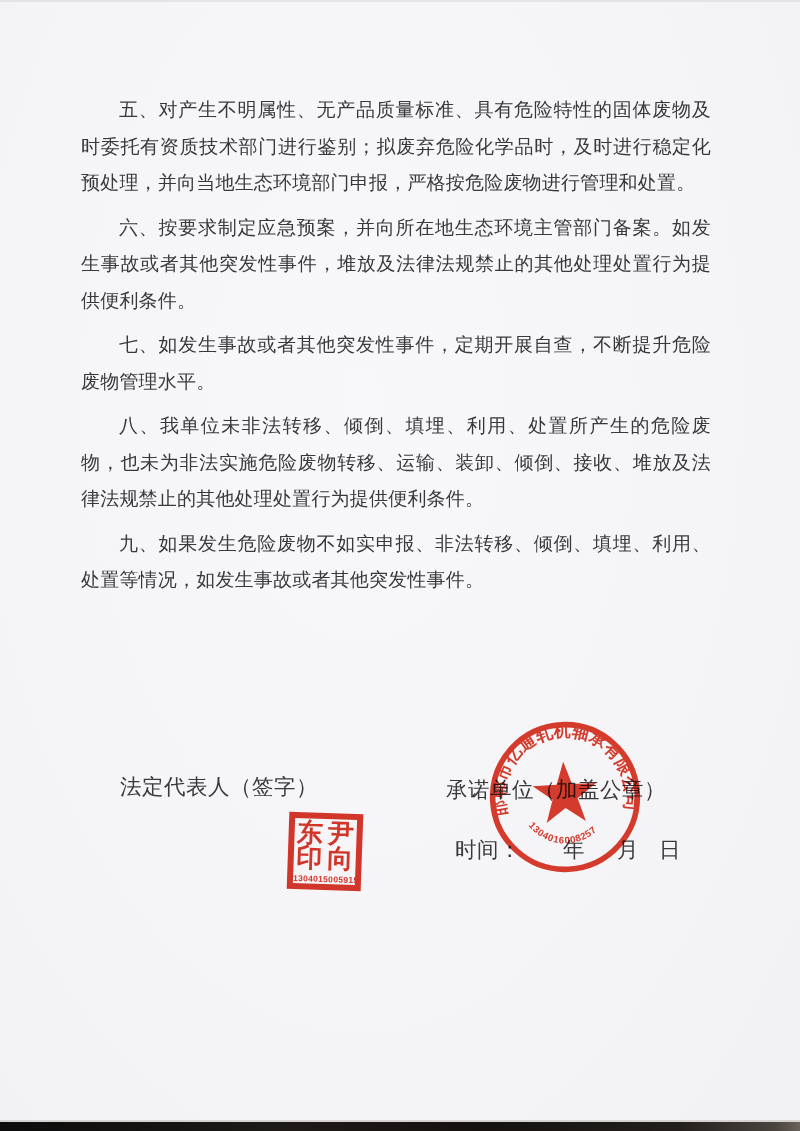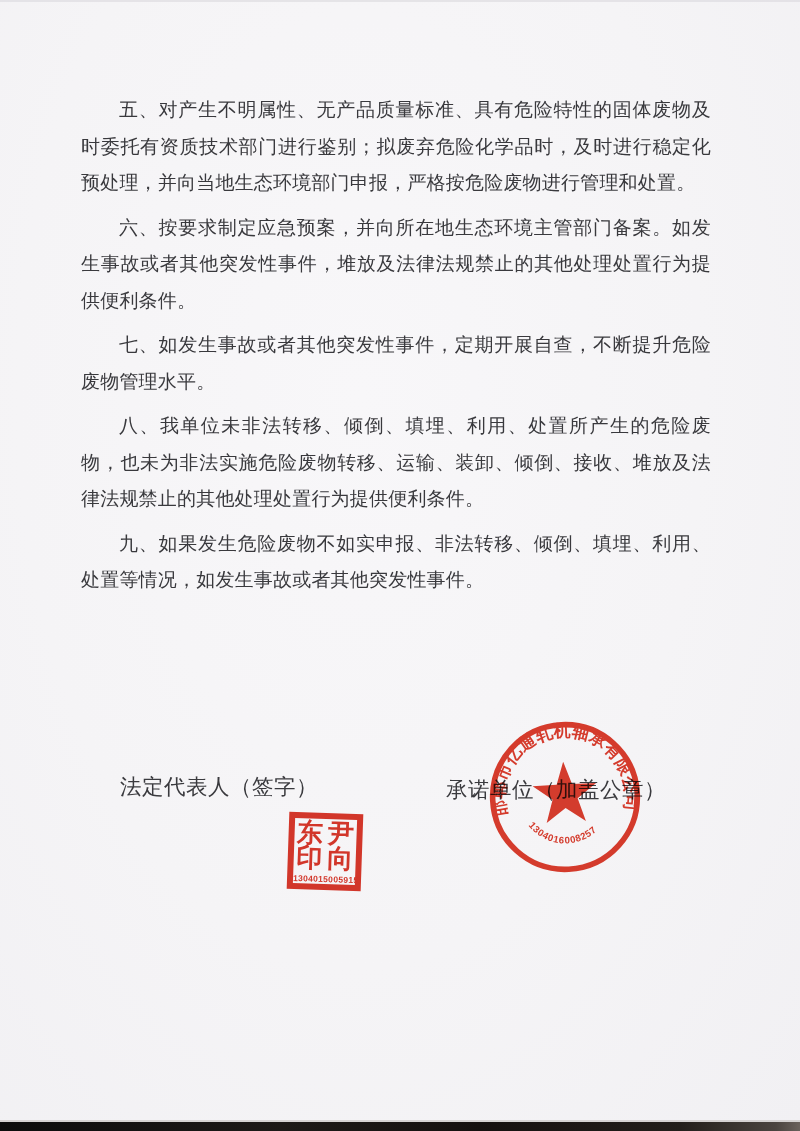--- a/index.html
+++ b/index.html
@@ -122,20 +122,26 @@
     <p>五、对产生不明属性、无产品质量标准、具有危险特性的固体废物及时委托有资质技术部门进行鉴别；拟废弃危险化学品时，及时进行稳定化预处理，并向当地生态环境部门申报，严格按危险废物进行管理和处置。</p>
     <p>六、按要求制定应急预案，并向所在地生态环境主管部门备案。如发生事故或者其他突发性事件，堆放及法律法规禁止的其他处理处置行为提供便利条件。</p>
     <p>七、如发生事故或者其他突发性事件，定期开展自查，不断提升危险废物管理水平。</p>
     <p>八、我单位未非法转移、倾倒、填埋、利用、处置所产生的危险废物，也未为非法实施危险废物转移、运输、装卸、倾倒、接收、堆放及法律法规禁止的其他处理处置行为提供便利条件。</p>
     <p>九、如果发生危险废物不如实申报、非法转移、倾倒、填埋、利用、处置等情况，如发生事故或者其他突发性事件。</p>
   </div>
 
   <div class="sig-label sig-legal">法定代表人（签字）</div>
   <div class="sig-label sig-unit">承诺单位（加盖公章）</div>
 
+  <div class="sig-label time-row">
+    <span class="t-label">时间：</span>
+    <span class="t-year">年</span>
+    <span class="t-month">月</span>
+    <span class="t-day">日</span>
+  </div>
 
   <div class="square-seal">
     <div class="chars">
       <span>东</span>
       <span>尹</span>
       <span>印</span>
       <span>向</span>
     </div>
     <div class="seal-num">1304015005915</div>
   </div>

